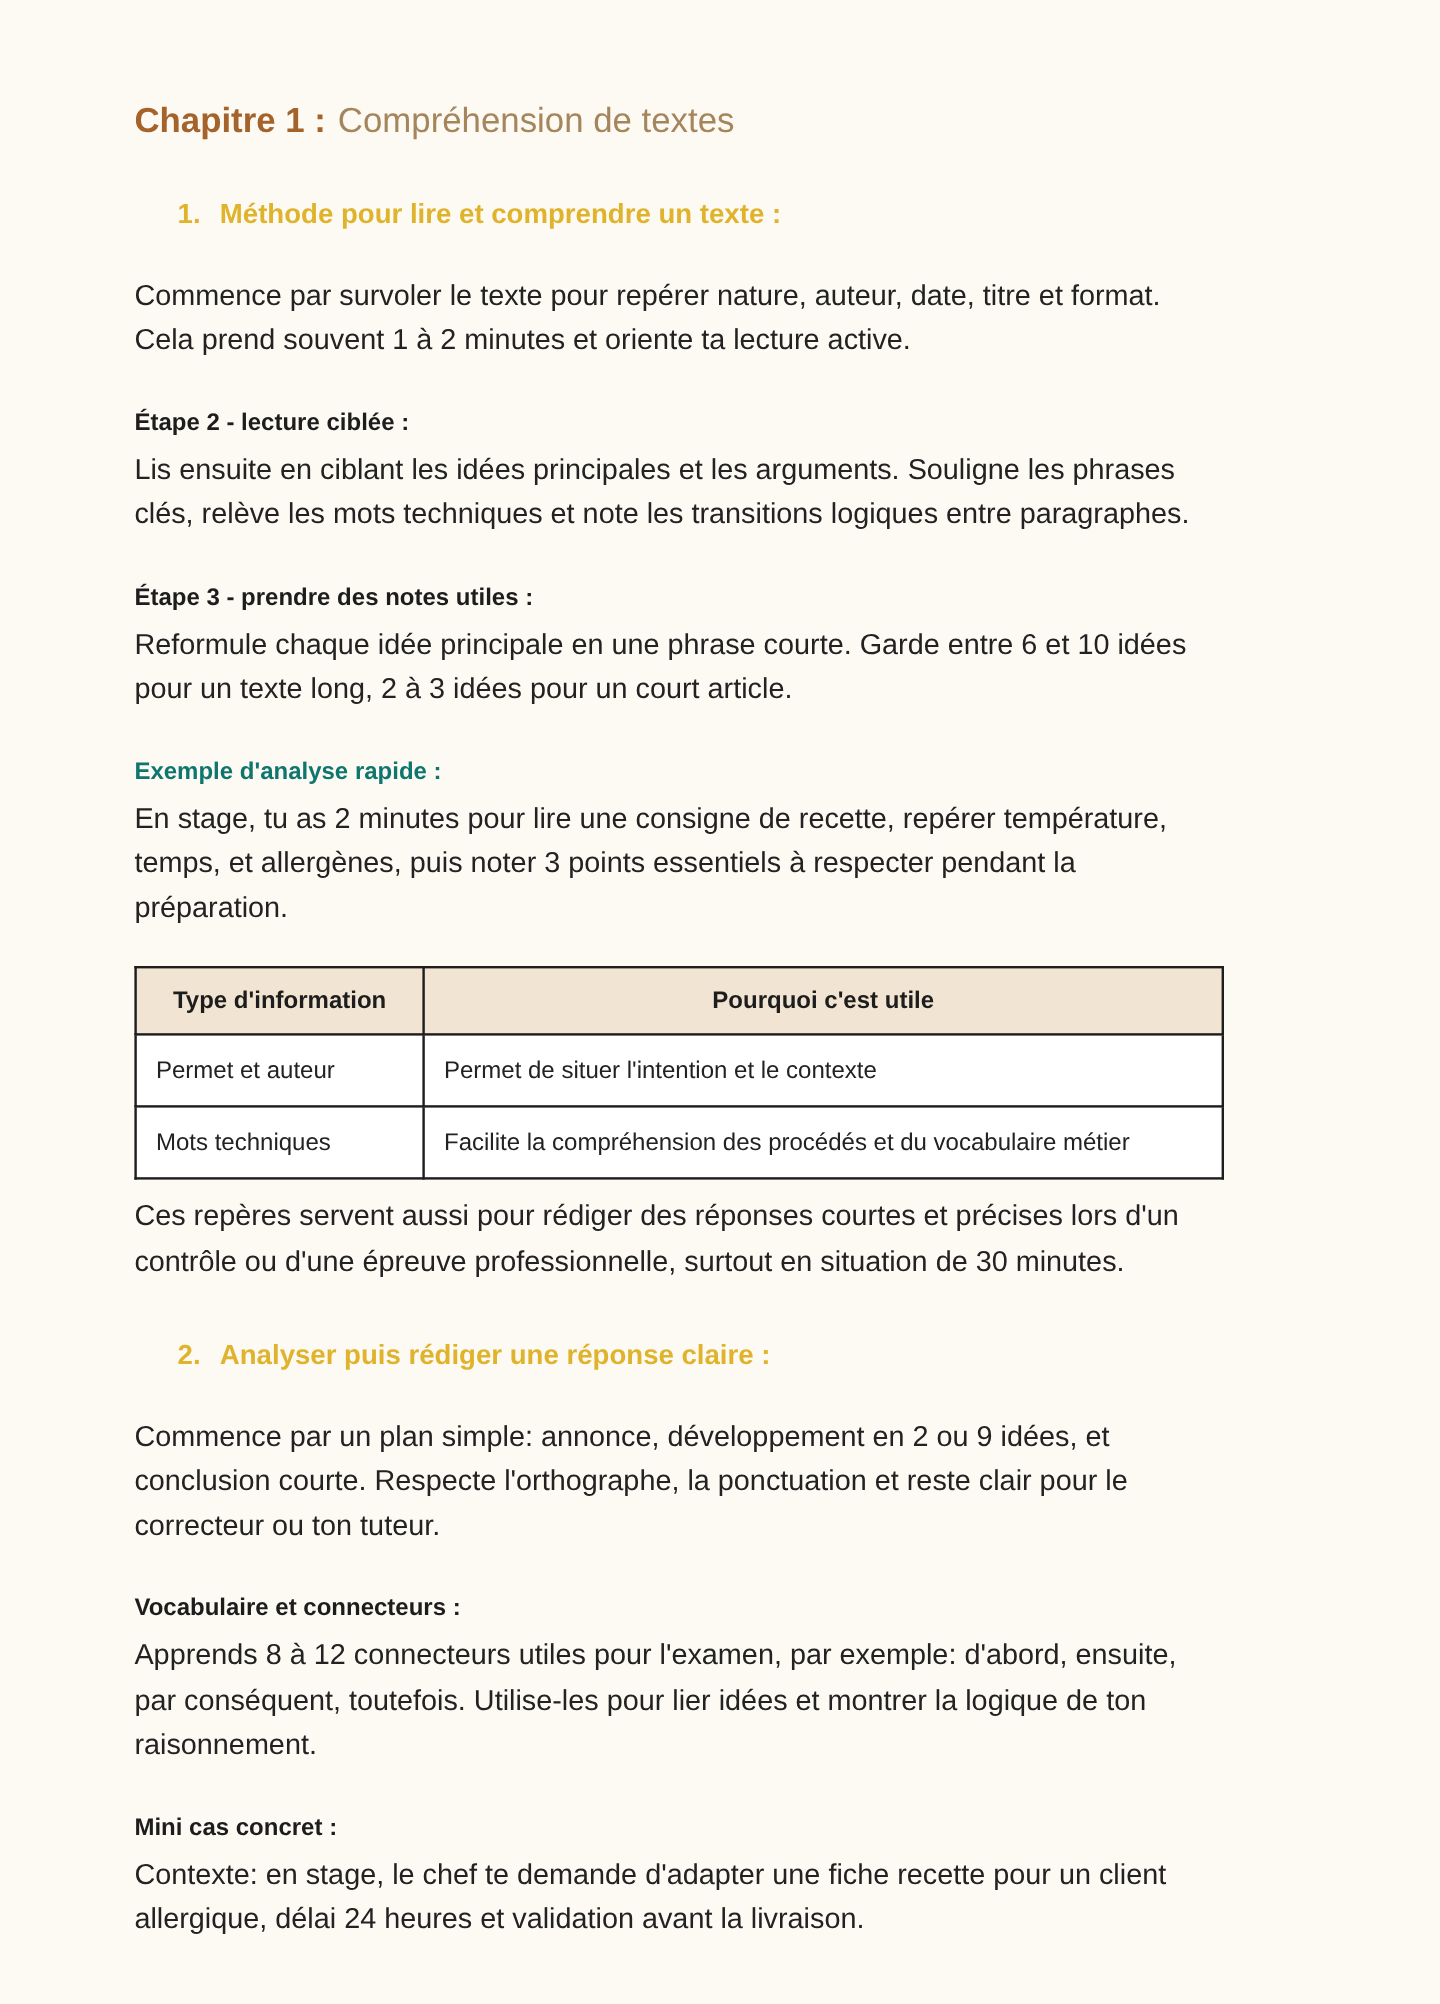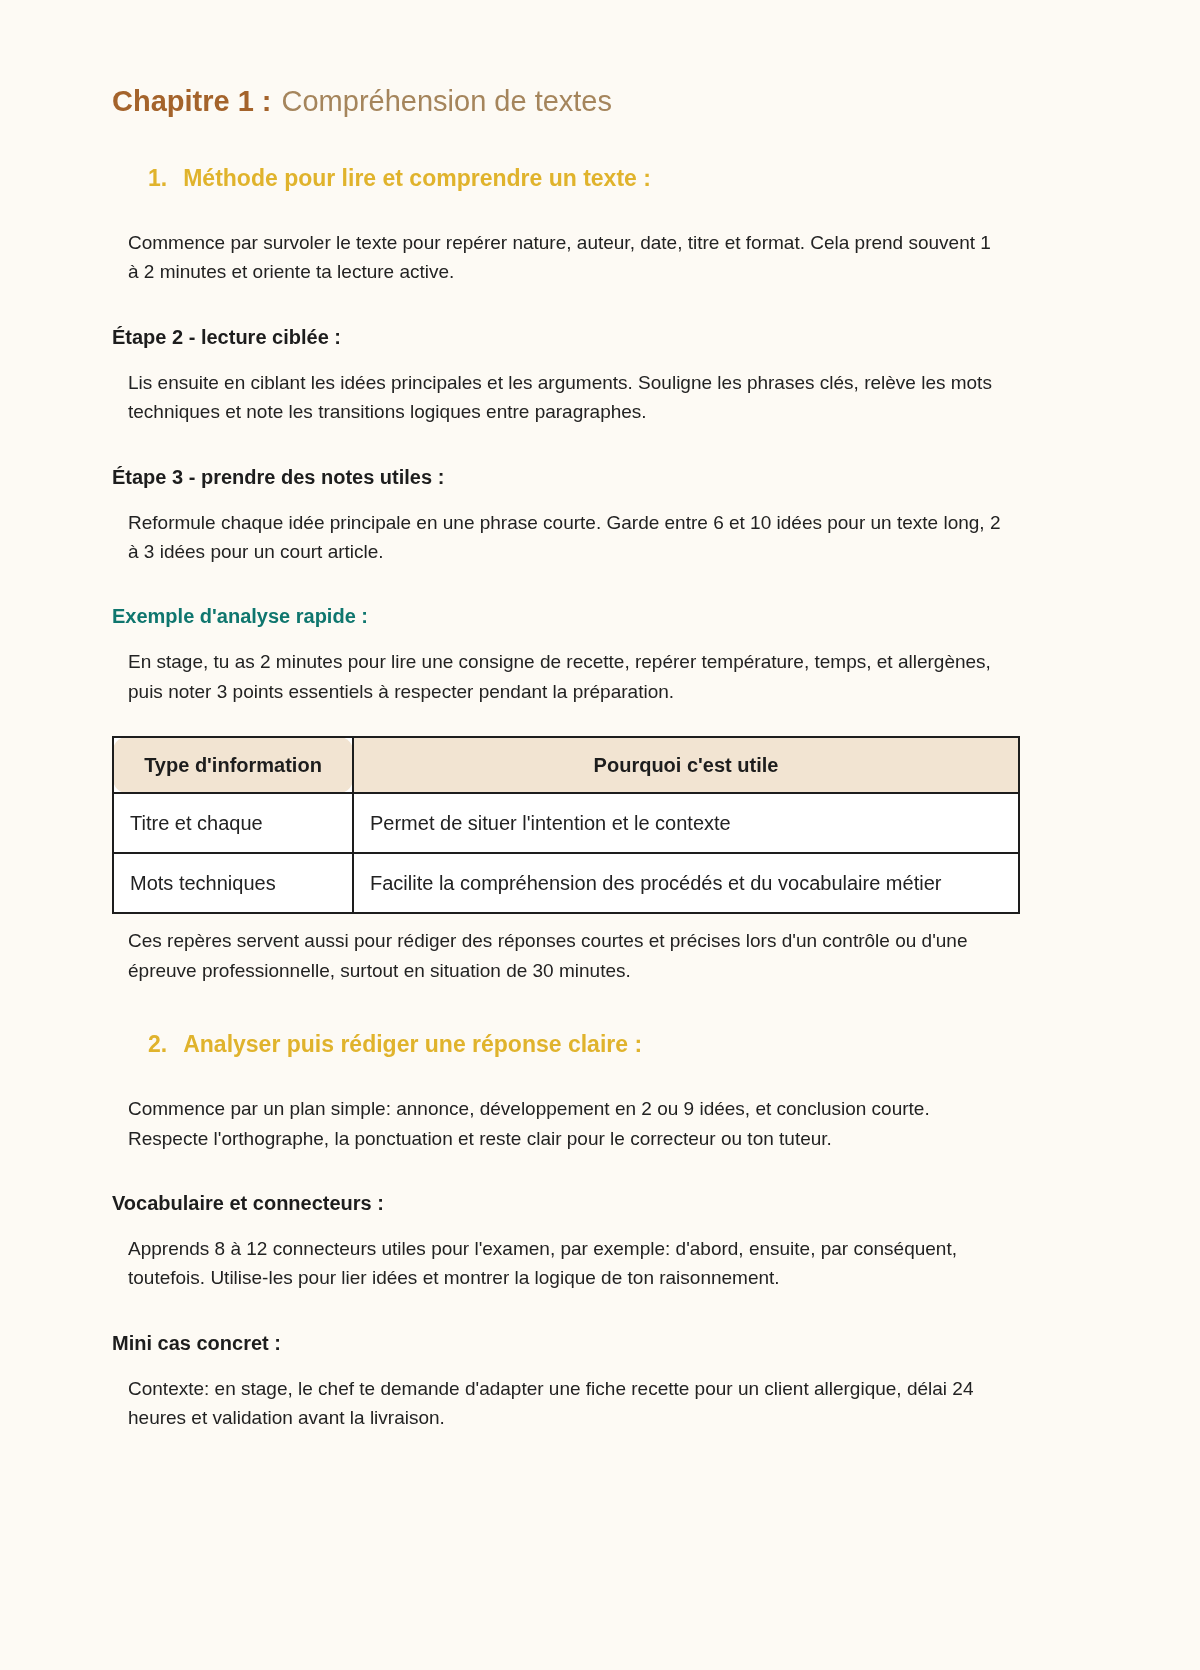--- a/index.html
+++ b/index.html
@@ -60,25 +60,25 @@
     font-size: 20px;
     font-weight: 700;
     color: #1d1d1d;
     margin: 0 0 6px 0;
     line-height: 1.45;
   }
   .block-heading.green {
     color: #0f766e;
   }
   .block-body {
-    font-size: 19px;
+    font-size: 24px;
     font-weight: 400;
     color: #222222;
     line-height: 1.55;
-    margin: 16px;
+    margin: 0;
   }
 
   
   table.info-table {
     margin-top: 30px;
     border-collapse: collapse;
     width: 908px;
     background: #ffffff;
   }
   table.info-table th,
@@ -93,21 +93,21 @@
     text-align: center;
     padding: 13px 10px;
     color: #1d1d1d;
   }
   table.info-table td {
     padding: 15px 16px;
     text-align: left;
     font-weight: 400;
     color: #222222;
   }
-  table.info-table .col-type { width: 218px; border-radius: 14px; }
+  table.info-table .col-type { width: 218px; }
 
   .after-table {
     margin-top: 12px;
   }
 </style>
 </head>
 <body>
 
 <div class="page">
   <div class="content">
@@ -142,21 +142,21 @@
 
     <table class="info-table">
       <thead>
         <tr>
           <th class="col-type">Type d'information</th>
           <th>Pourquoi c'est utile</th>
         </tr>
       </thead>
       <tbody>
         <tr>
-          <td>Titre et chaque</td>
+          <td>Permet et auteur</td>
           <td>Permet de situer l'intention et le contexte</td>
         </tr>
         <tr>
           <td>Mots techniques</td>
           <td>Facilite la compréhension des procédés et du vocabulaire métier</td>
         </tr>
       </tbody>
     </table>
 
     <p class="block-body after-table">Ces repères servent aussi pour rédiger des réponses courtes et précises lors d'un contrôle ou d'une épreuve professionnelle, surtout en situation de 30 minutes.</p>

